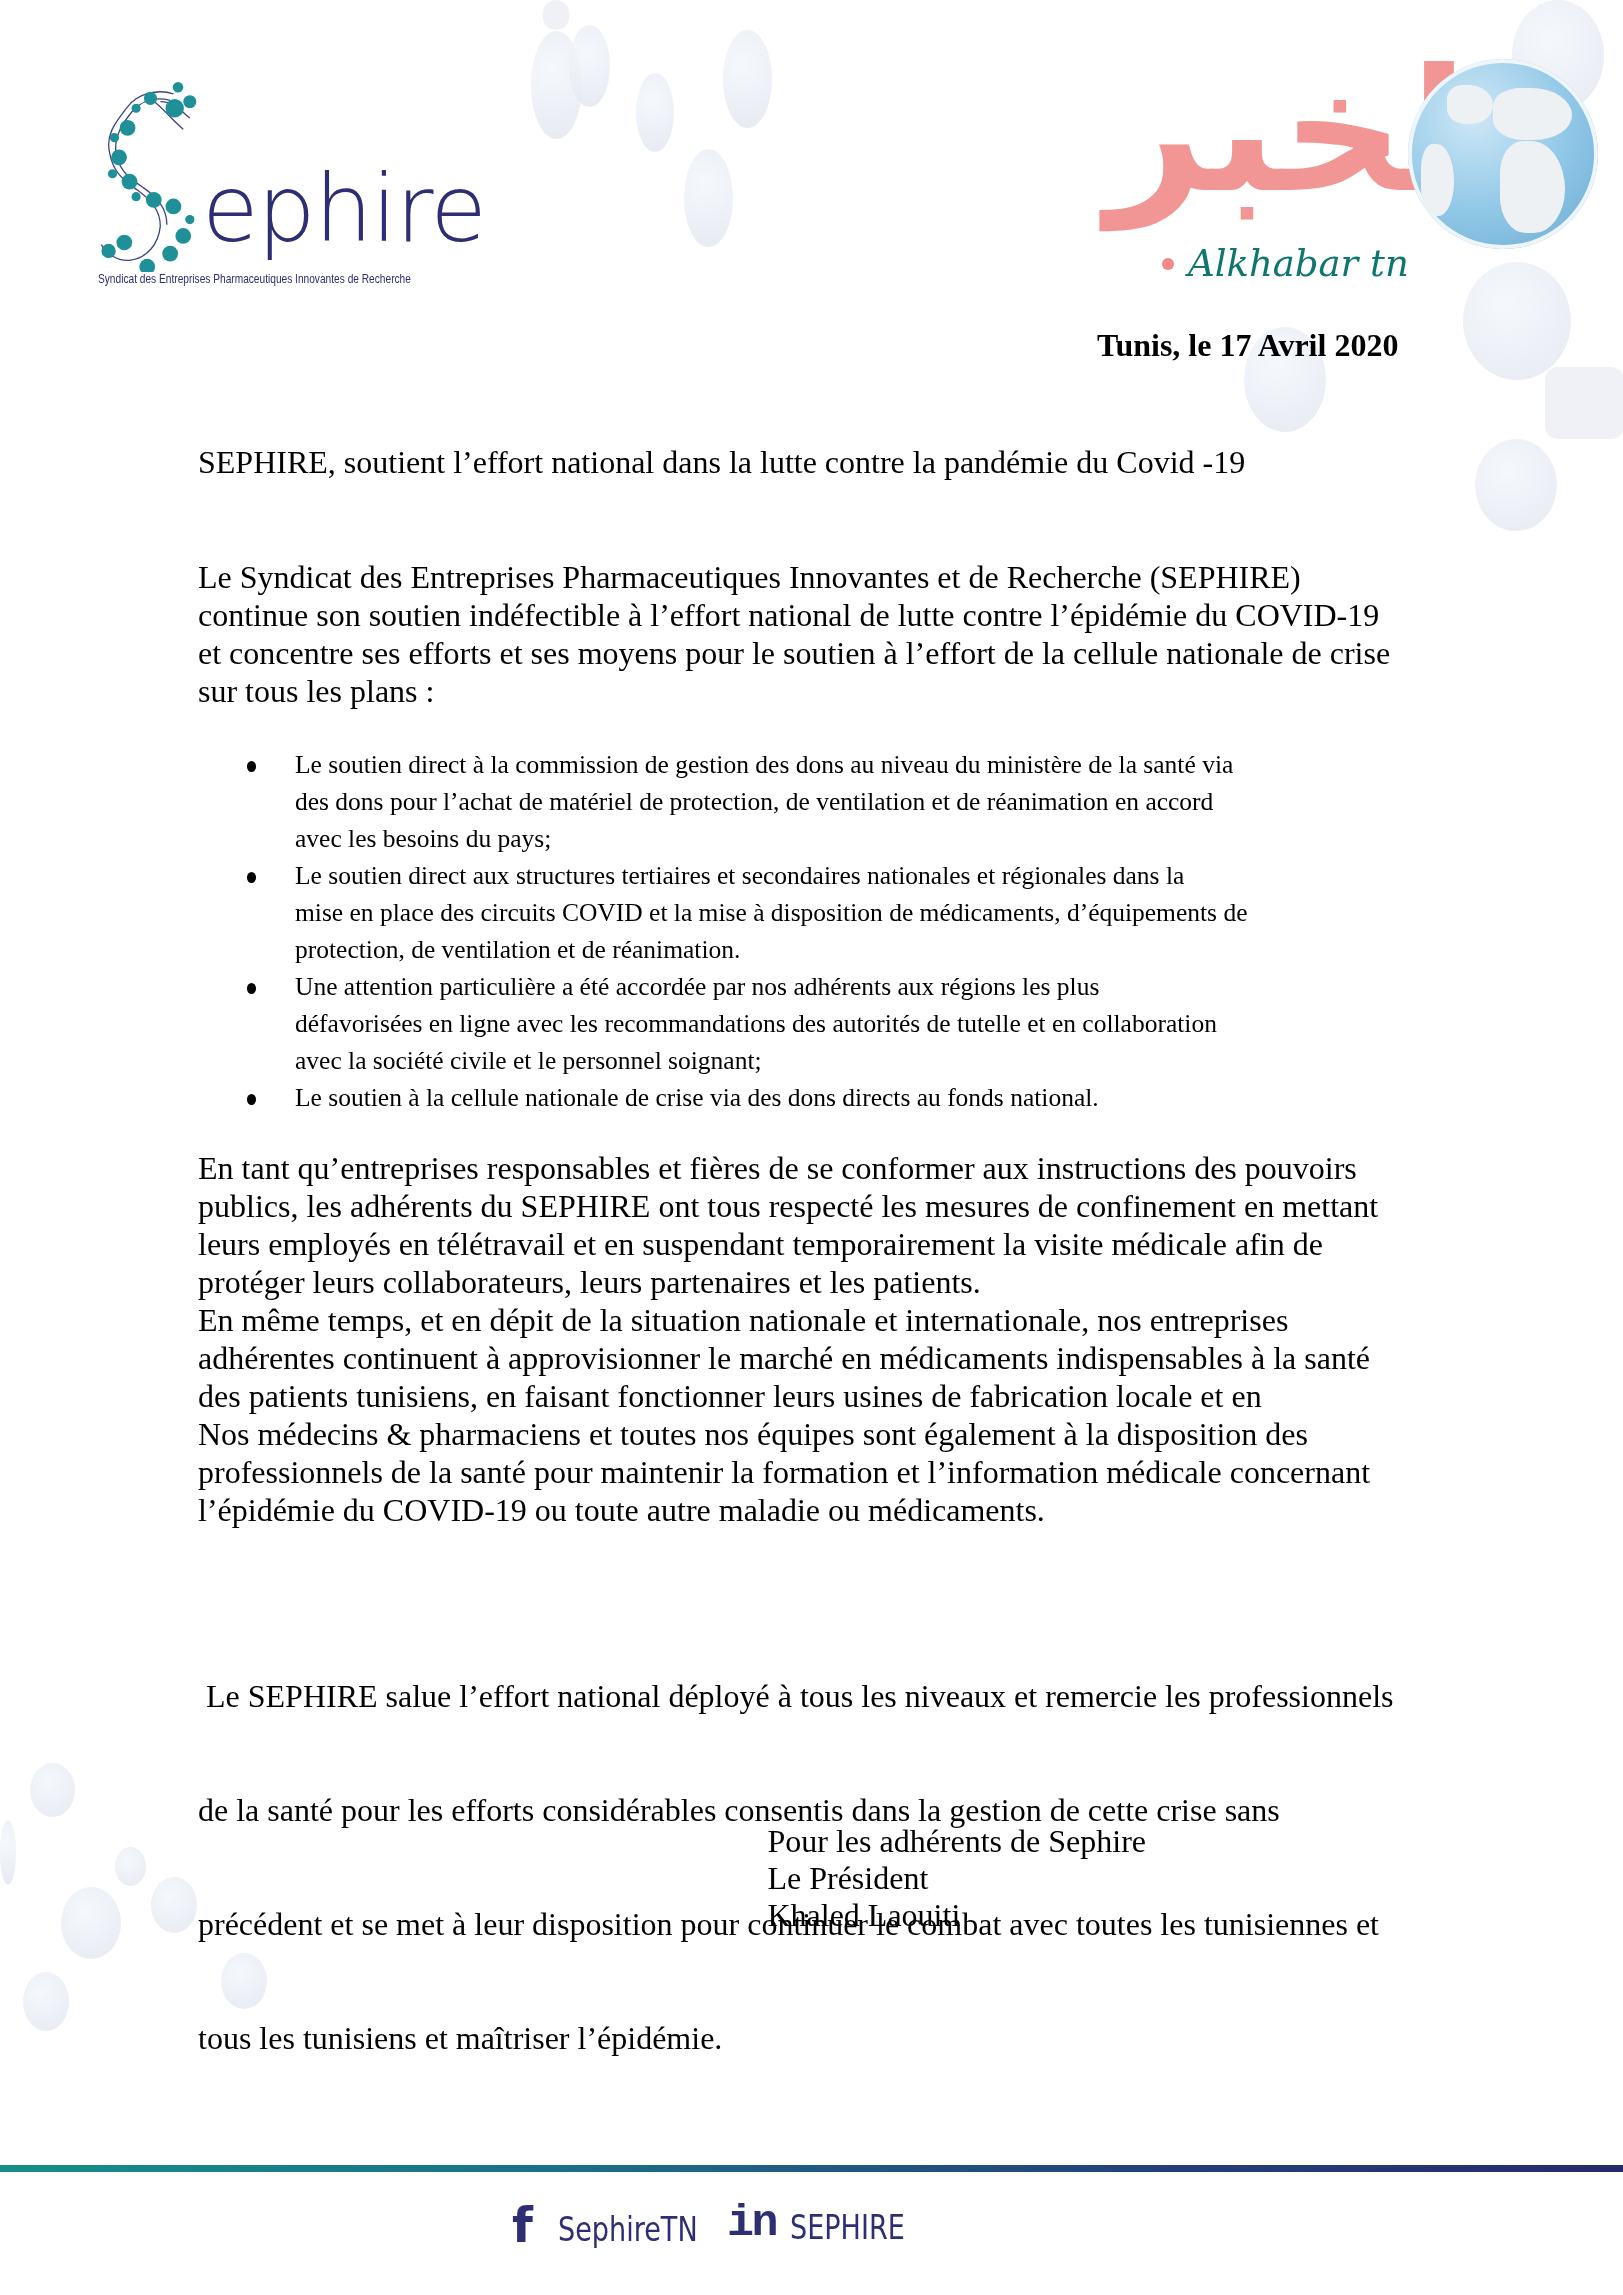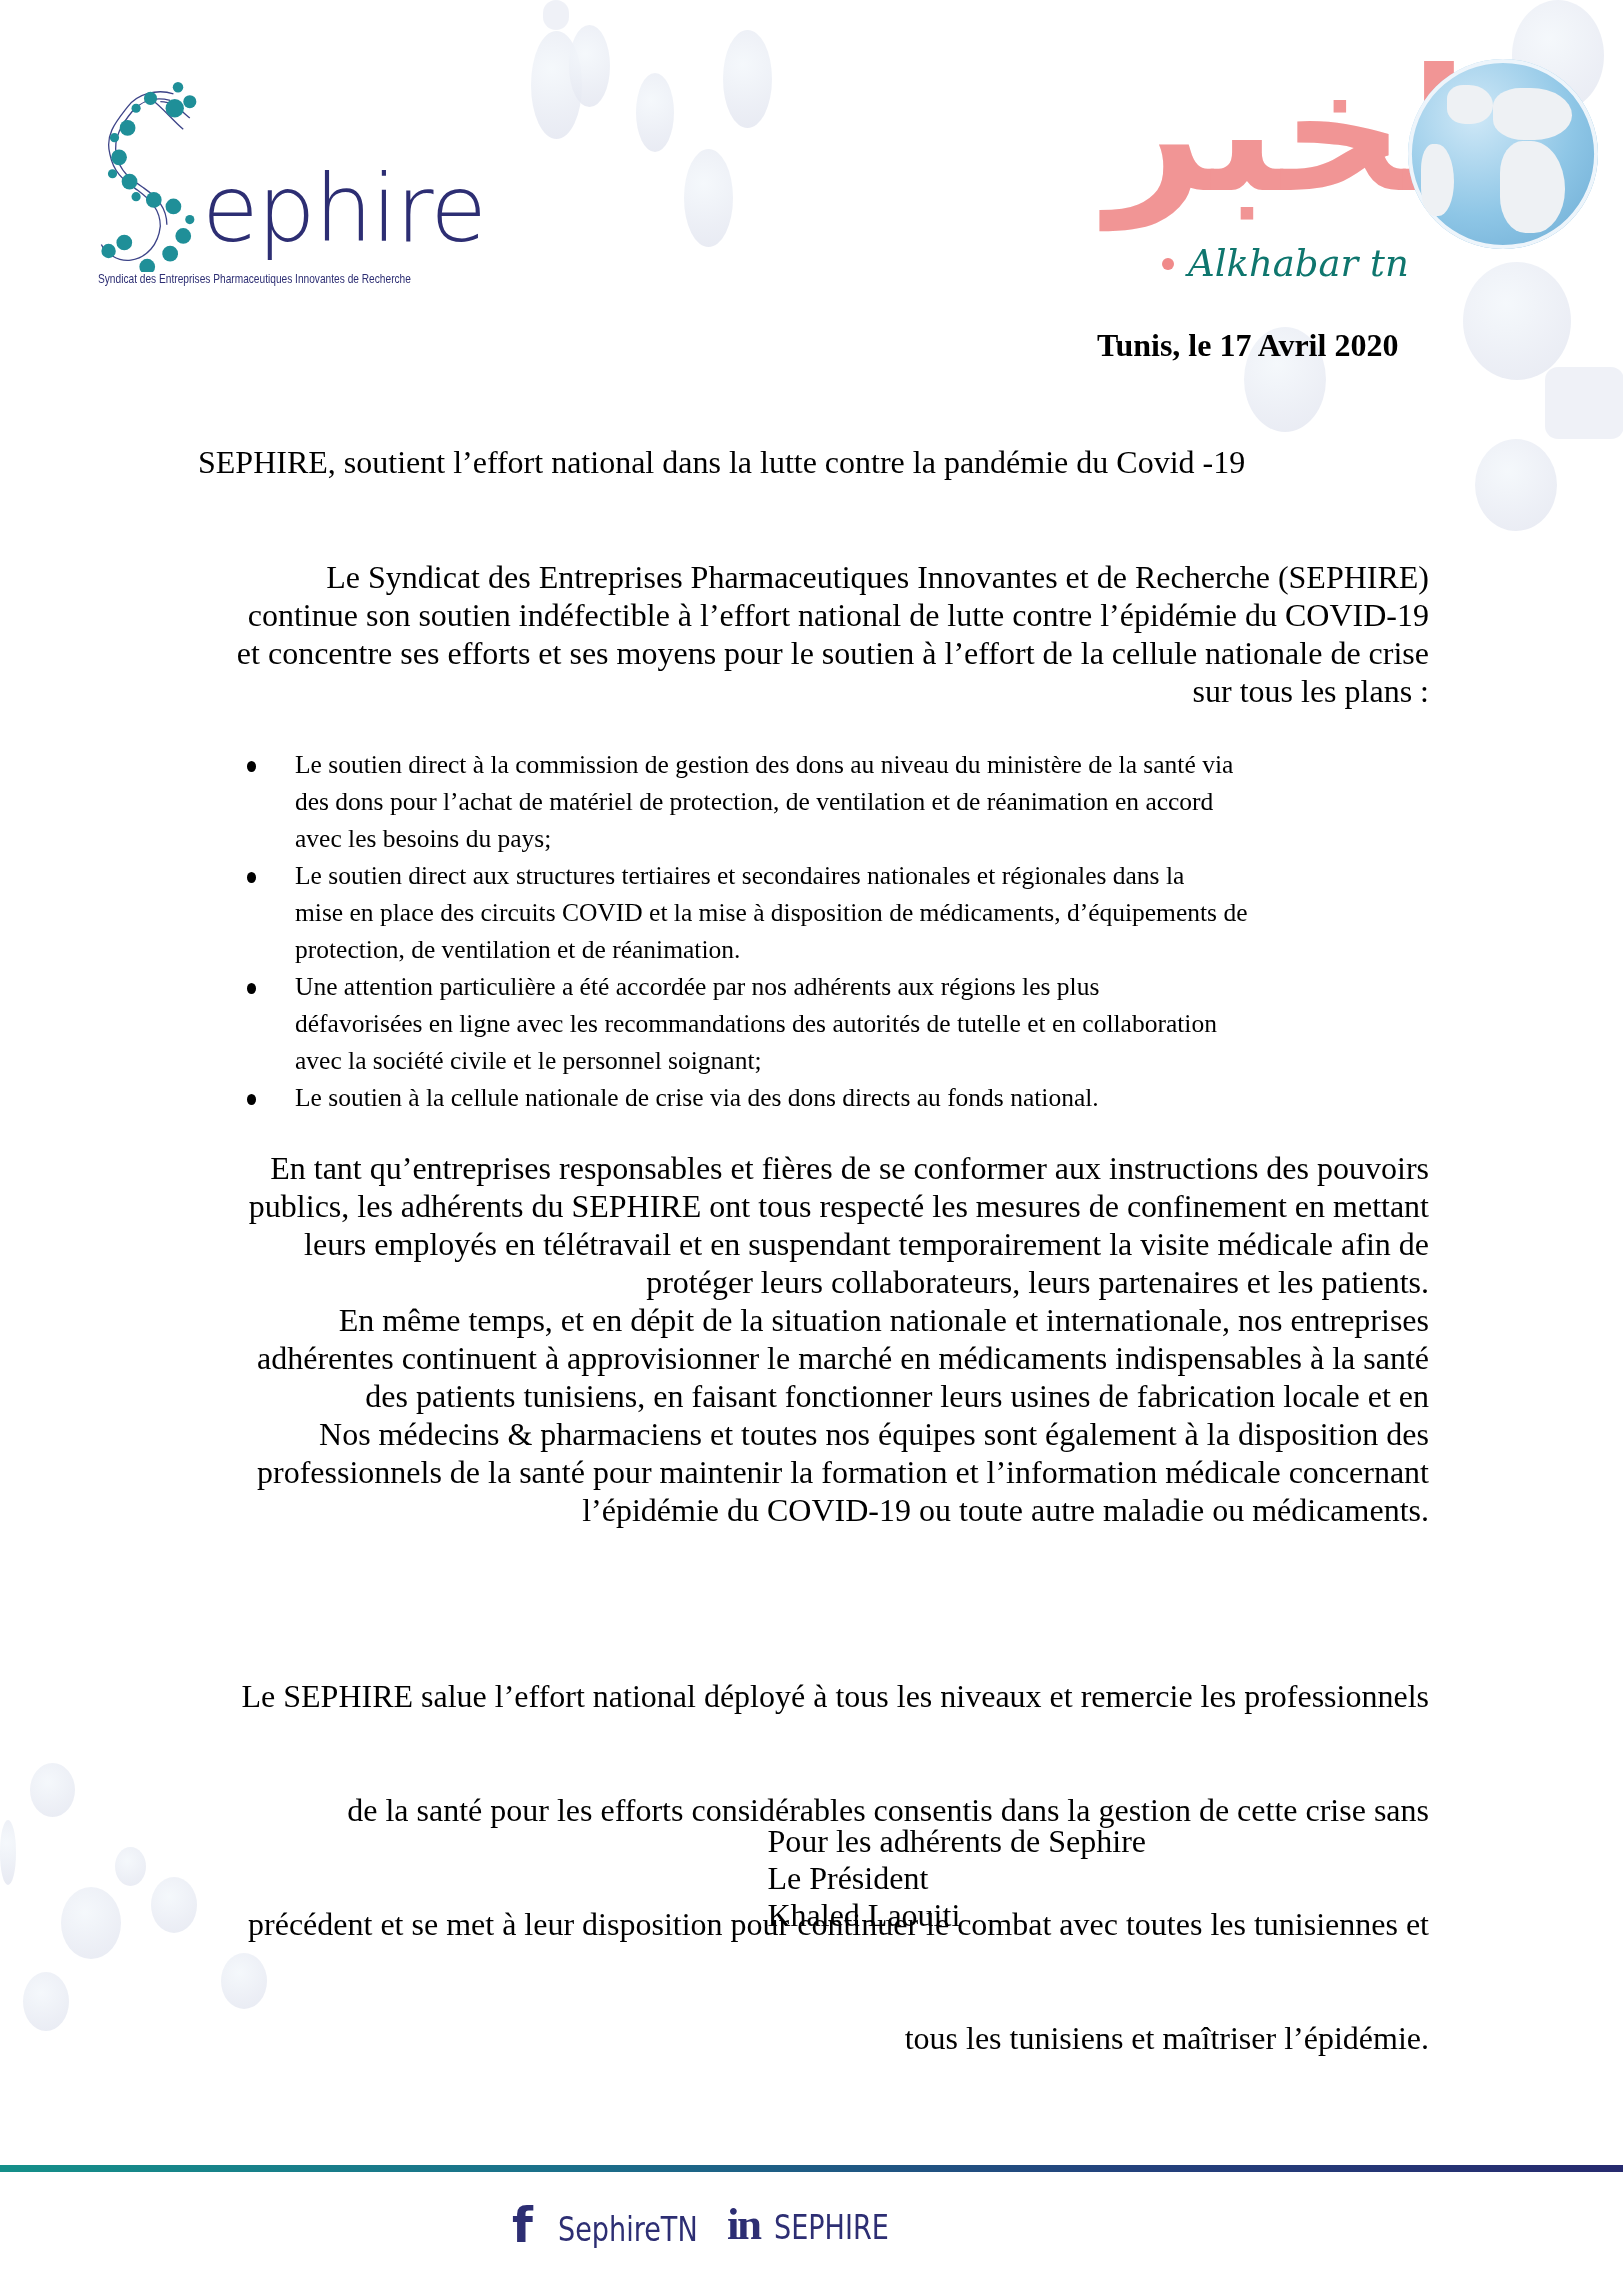--- a/index.html
+++ b/index.html
@@ -33,39 +33,39 @@
   .land { position: absolute; background: #eef1f4; border-radius: 40% 60% 55% 45%; }
 
   
   .serif { font-family: "Liberation Serif", serif; color: #000; }
   .sans { font-family: "Liberation Sans", sans-serif; color: #000; }
 
   .date { position: absolute; left: 1097px; top: 327px; font-size: 32px; font-weight: bold; white-space: nowrap; }
   .subject { position: absolute; left: 198px; top: 444px; font-size: 32px; white-space: nowrap; }
 
   .para { position: absolute; left: 198px; width: 1231px; font-size: 32px; line-height: 38px; }
-  .para .line { display: block; white-space: nowrap; text-align: right; }
+  .para .line { display: block; white-space: nowrap; }
 
   .bullets { position: absolute; left: 243px; top: 746px; width: 1198px; margin: 0; padding: 0; list-style: none; font-family: Liberation Serif, serif; }
   .bullets li { position: relative; padding-left: 52px; font-size: 25.5px; line-height: 37px; }
   .bullets li .line { display: block; white-space: nowrap; }
   .bullet-dot { position: absolute; left: 3.9px; top: 15px; width: 9.2px; height: 10.5px; border-radius: 50%; background: #000; }
 
   .signature { position: absolute; right: 196px; top: 1823px; text-align: left; font-size: 32px; line-height: 37px; }
   .signature .line { display: block; white-space: nowrap; }
 
   
   .footer-bar { position: absolute; left: 0; top: 2165px; width: 1623px; height: 7.2px;
     background: linear-gradient(90deg, #148f89 0%, #1b6f8a 35%, #23417c 70%, #262a6e 100%); }
   .social { position: absolute; top: 2201px; display: flex; align-items: flex-end; color: #2d2e73;
     font-family: "DejaVu Sans", sans-serif; }
   .social-fb { left: 512px; }
   .social-in { left: 727px; }
   .fb-icon { font-family: "DejaVu Sans", sans-serif; font-weight: bold; font-size: 48px; line-height: 48px; color: #2d2e73; }
-  .in-icon { font-family: Liberation Serif, serif; font-weight: bold; font-size: 45px; line-height: 46px; color: #2d2e73; letter-spacing: -2.6px; }
+  .in-icon { font-family: Liberation Mono, monospace; font-weight: bold; font-size: 45px; line-height: 46px; color: #2d2e73; letter-spacing: -2.6px; }
   .social-label { font-size: 33px; line-height: 39px; margin-left: 25px; transform: scaleX(0.82); transform-origin: left; color: #2d2e73; }
   .social-in .social-label { margin-left: 14.4px; }
 </style>
 </head>
 <body>
 
 <div class="page">
 
   <div>
     <div class="bubble" style="left:531px;top:31px;width:51px;height:108px;"></div>

